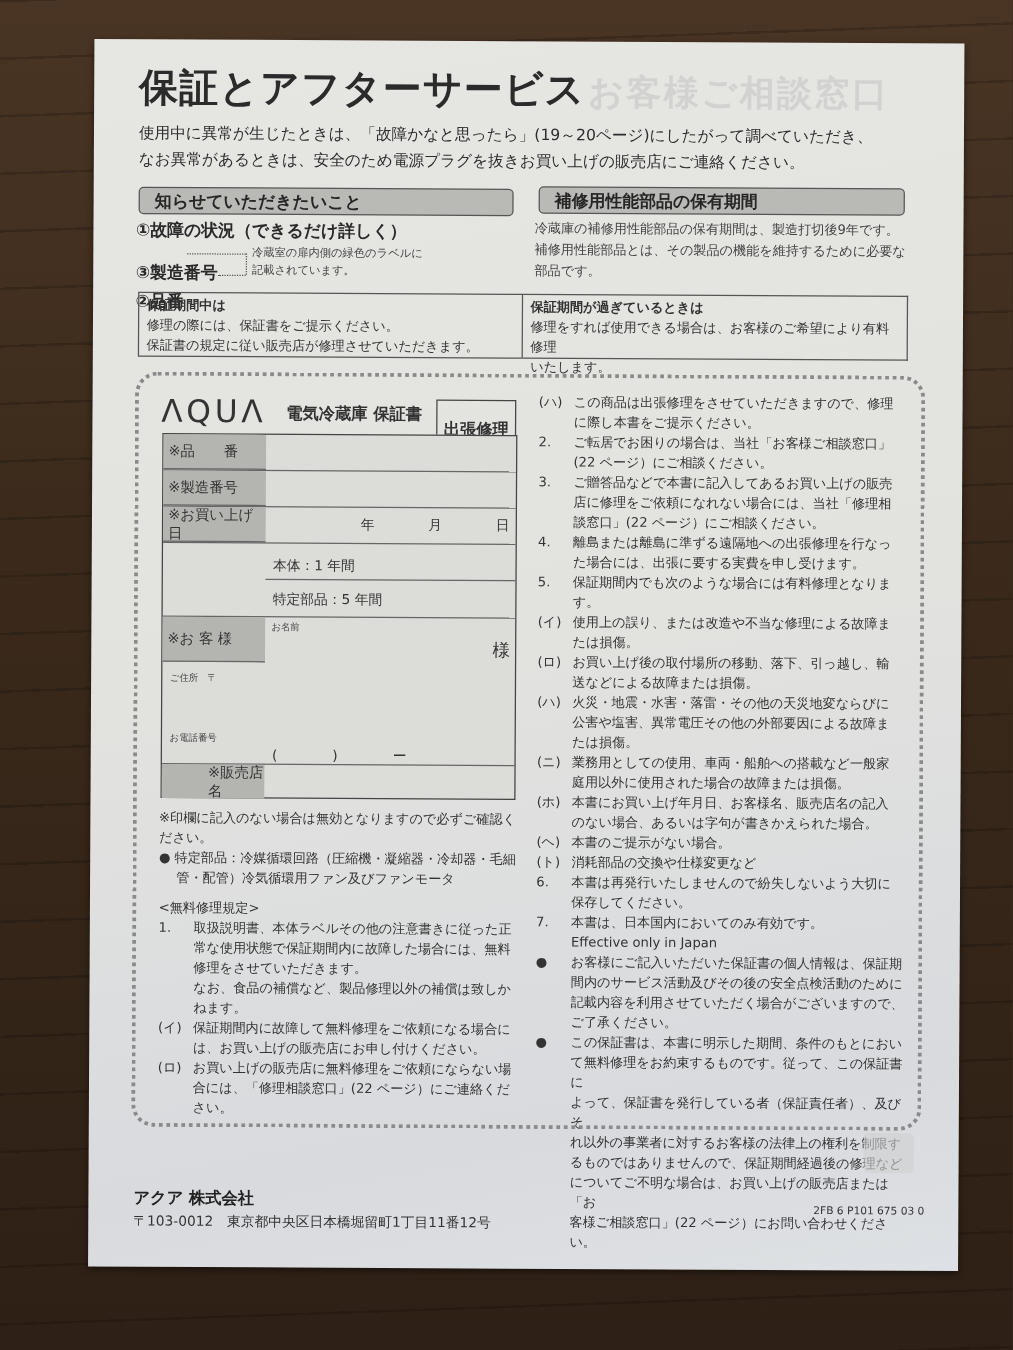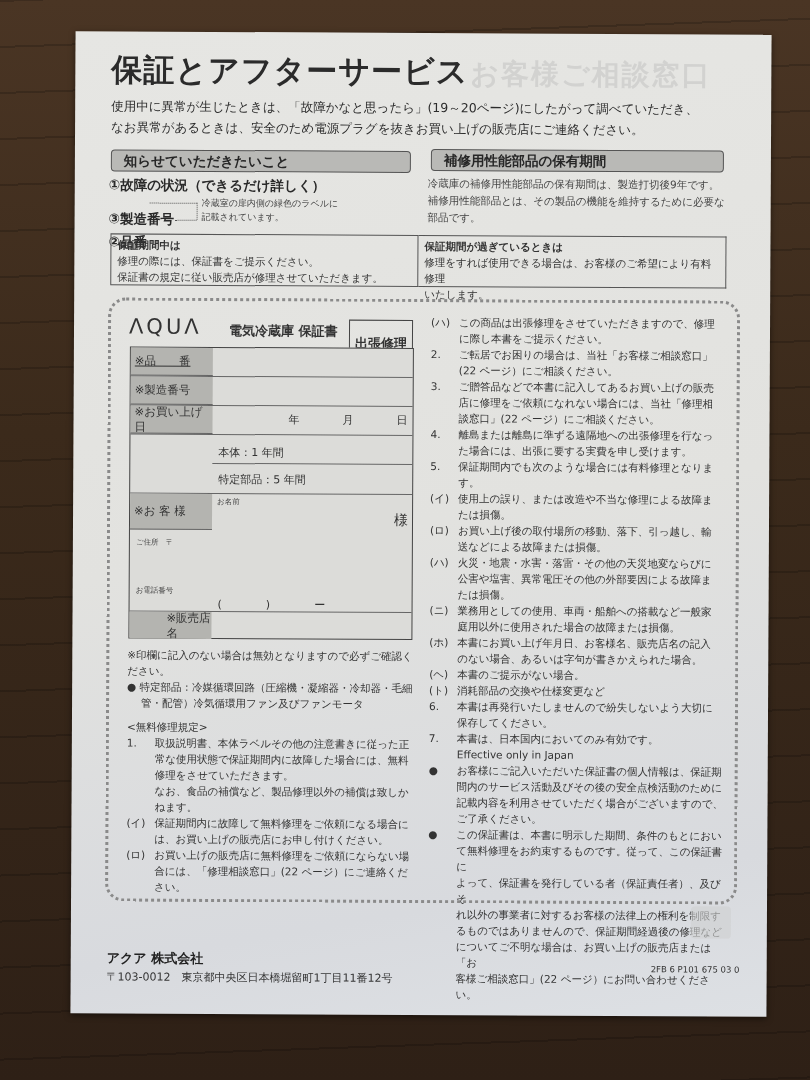--- a/index.html
+++ b/index.html
@@ -48,21 +48,21 @@
   }
   .info-box .bold { font-weight: bold; }
   .right-text { position: absolute; font-size: 10.5px; line-height: 17px; color: #444; }
 
   .card {
     position: absolute; left: 34px; top: 266px; width: 632px; height: 604px;
     border: 3px dotted #8a8a8a; border-radius: 18px;
   }
   .aqua-logo {
     position: absolute; left: 18px; top: 14px;
-    font-size: 21px; font-weight: normal; letter-spacing: 3px; color: #333;
+    font-size: 25px; font-weight: normal; letter-spacing: 3px; color: #333;
     font-family: "DejaVu Sans", sans-serif;
   }
   .card-title { position: absolute; left: 118px; top: 21px; font-size: 13px; font-weight: bold; color: #333; }
   .badge-trip {
     position: absolute; left: 238px; top: 18px; border: 1.3px solid #444;
     padding: 14px 5px; font-size: 13px; font-weight: bold; color: #333;
   }
   .form {
     position: absolute; left: 19px; top: 46px; width: 284px; height: 292px;
     border: 1.5px solid #444; background: #dcdcd9;
@@ -128,21 +128,21 @@
     <div>修理をすれば使用できる場合は、お客様のご希望により有料修理</div>
     <div>いたします。</div>
   </div>
 
   <div class="card">
     <div class="aqua-logo">ΛQUΛ</div>
     <div class="card-title">電気冷蔵庫 保証書</div>
     <div class="badge-trip">出張修理</div>
 
     <div class="form">
-      <div class="lbl" style="top:0;height:28px;text-decoration:underline;">※品　　番</div>
+      <div class="lbl" style="top:0;height:28px;">※品　　番</div>
       <div class="row-line" style="top:28px;"></div>
       <div style="position:absolute;left:82px;top:0;width:200px;height:28px;"></div>
 
       <div class="lbl" style="top:29px;height:28px;">※製造番号</div>
       <div class="row-line" style="top:57px;"></div>
       <div style="position:absolute;left:82px;top:29px;width:200px;height:28px;"></div>
 
       <div class="lbl" style="top:58px;height:28px;">※お買い上げ日</div>
       <div class="row-line" style="top:86px;"></div>
       <div class="val" style="left:158px;top:64px;">年</div>

